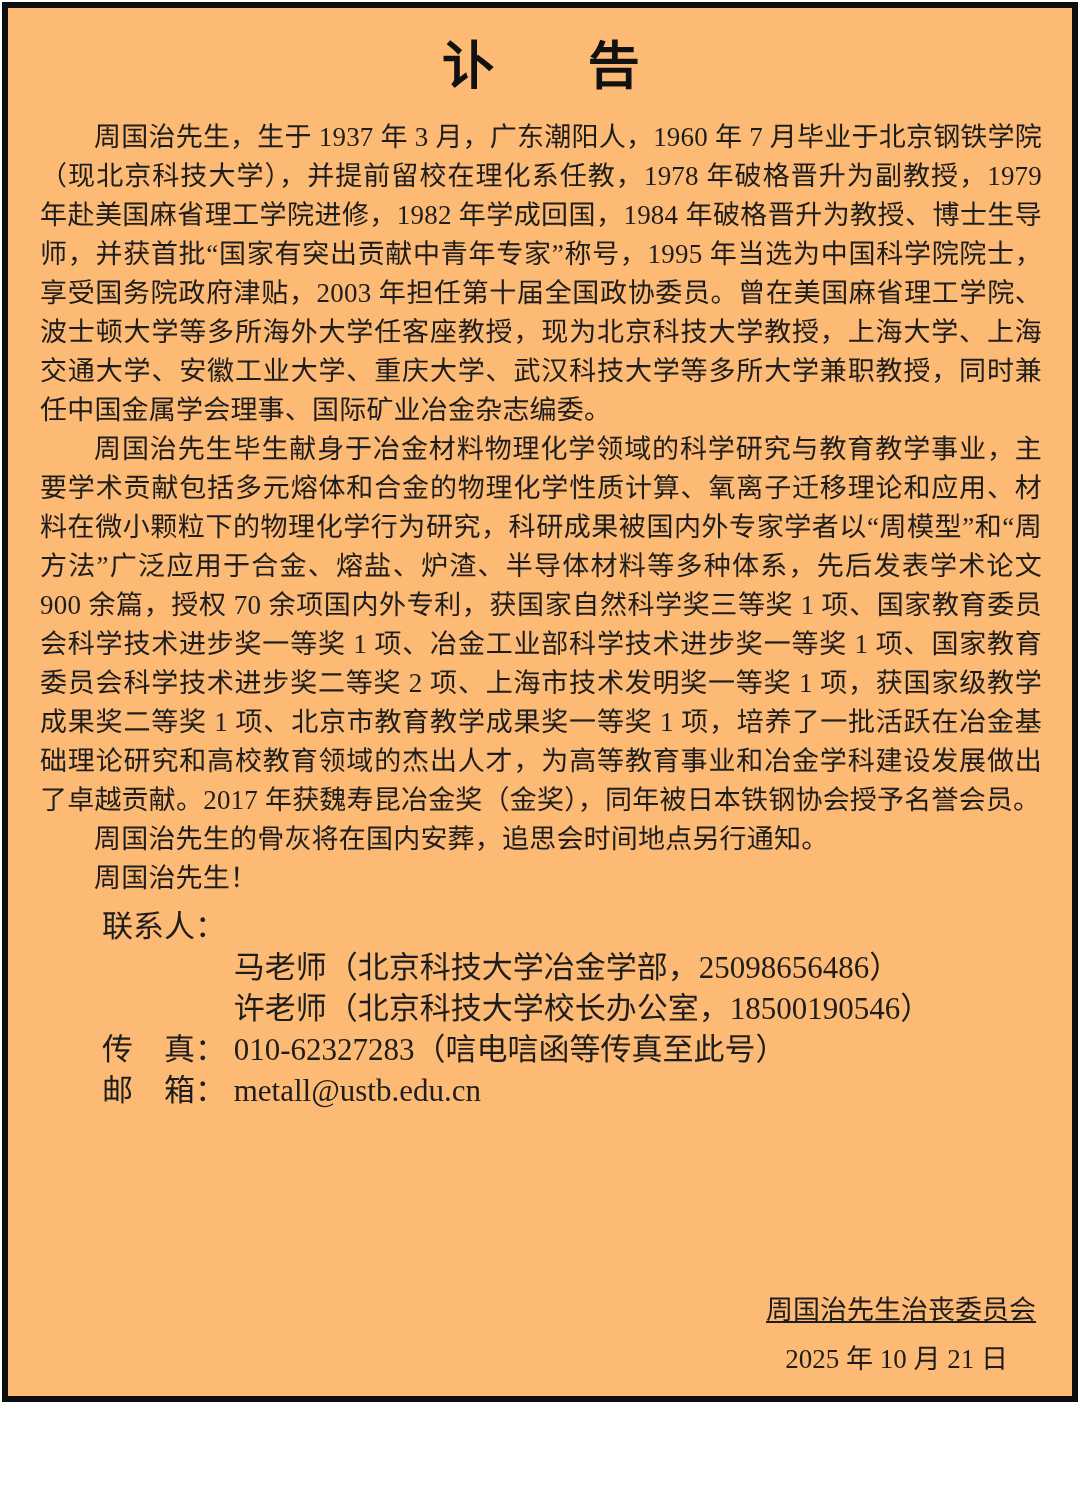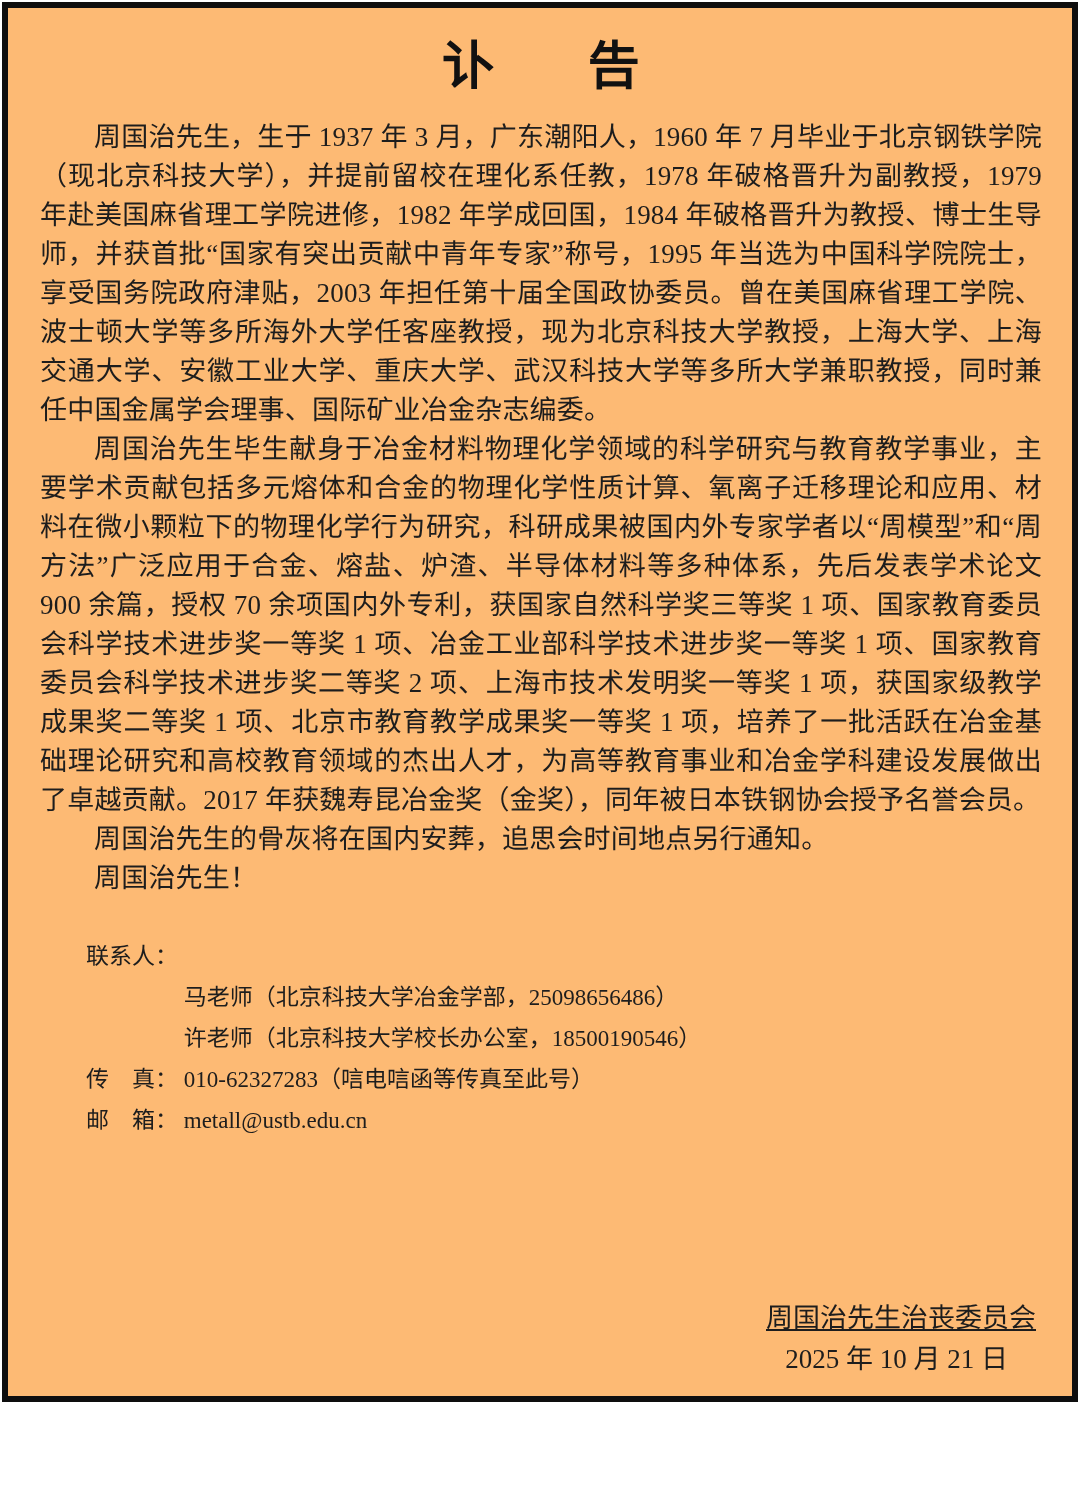--- a/index.html
+++ b/index.html
@@ -40,22 +40,22 @@
   }
   .body-text p {
     margin: 0;
     font-size: 27px;
     line-height: 39px;
     text-align: justify;
     text-indent: 2em;
     letter-spacing: 0.2px;
   }
   .contact-block {
-    margin: 38px 0 0 2em;
-    font-size: 23px;
+    margin: 8px 0 0 2em;
+    font-size: 31px;
     line-height: 41px;
   }
   .contact-row {
     display: grid;
     grid-template-columns: 4.25em 1fr;
   }
   .contact-row .c-label {
     white-space: pre;
   }
   .contact-row .c-value {
@@ -68,21 +68,21 @@
     font-size: 27px;
     line-height: 41px;
     text-align: right;
   }
   .signature-block .sig-name {
     padding-right: 6px;
     text-decoration: underline;
   }
   .signature-block .sig-date {
     padding-right: 34px;
-    margin-top: 0;
+    margin-top: 8px;
   }
 </style>
 </head>
 <body>
 
 <div class="page-frame">
 
   <h1 class="doc-title">讣告</h1>
 
   <div class="body-text">

